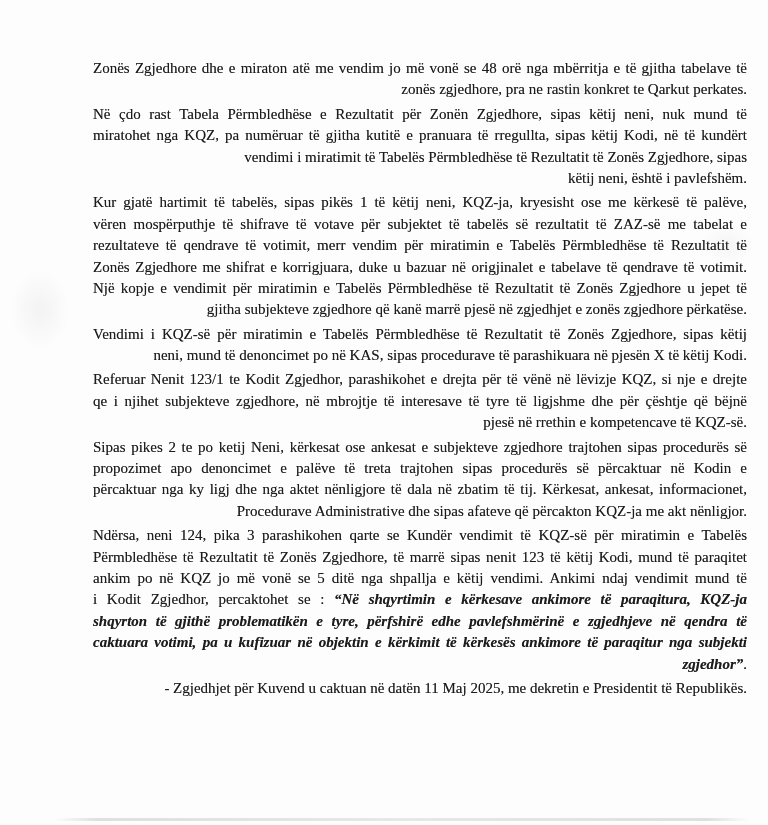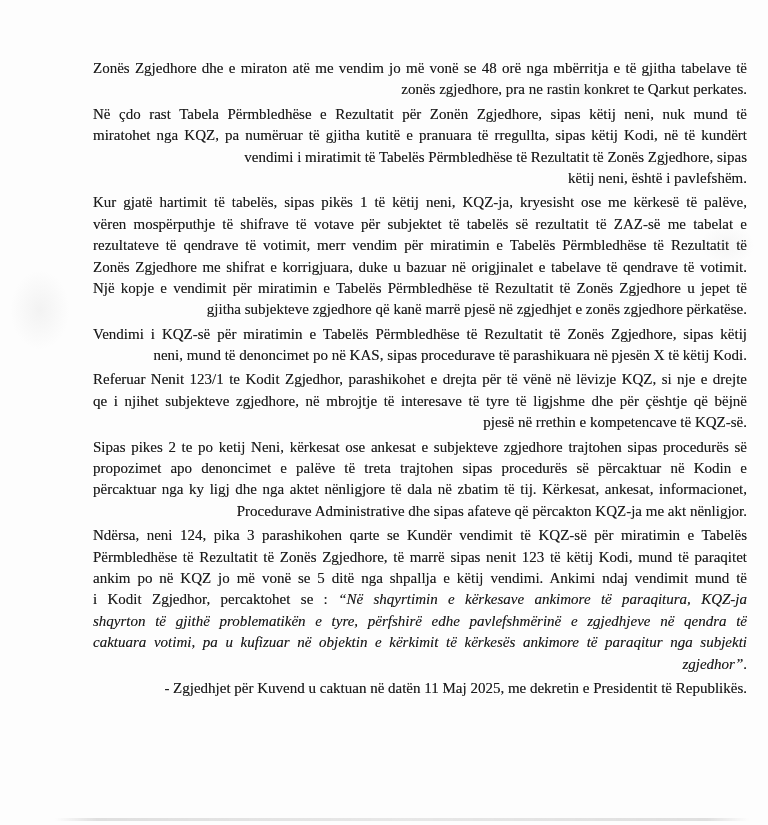--- a/index.html
+++ b/index.html
@@ -34,21 +34,21 @@
   .line {
     height: 21.4px;
     overflow: hidden;
     text-align: right;
   }
   .line.stretch {
     text-align: justify;
     text-align-last: justify;
   }
   .bi {
-    font-weight: normal;
+    font-weight: bold;
     font-style: italic;
   }
   .smudge {
     position: absolute;
     border-radius: 50%;
     pointer-events: none;
   }
   .smudge-1 { left: 545px; top: 75px;  width: 70px; height: 26px; background: radial-gradient(ellipse, rgba(150,150,150,0.10), rgba(150,150,150,0) 70%); }
   .smudge-2 { left: 10px;  top: 270px; width: 60px; height: 80px; background: radial-gradient(ellipse, rgba(150,150,150,0.10), rgba(150,150,150,0) 70%); }
   .smudge-3 { left: 700px; top: 225px; width: 55px; height: 40px; background: radial-gradient(ellipse, rgba(150,150,150,0.08), rgba(150,150,150,0) 70%); }

